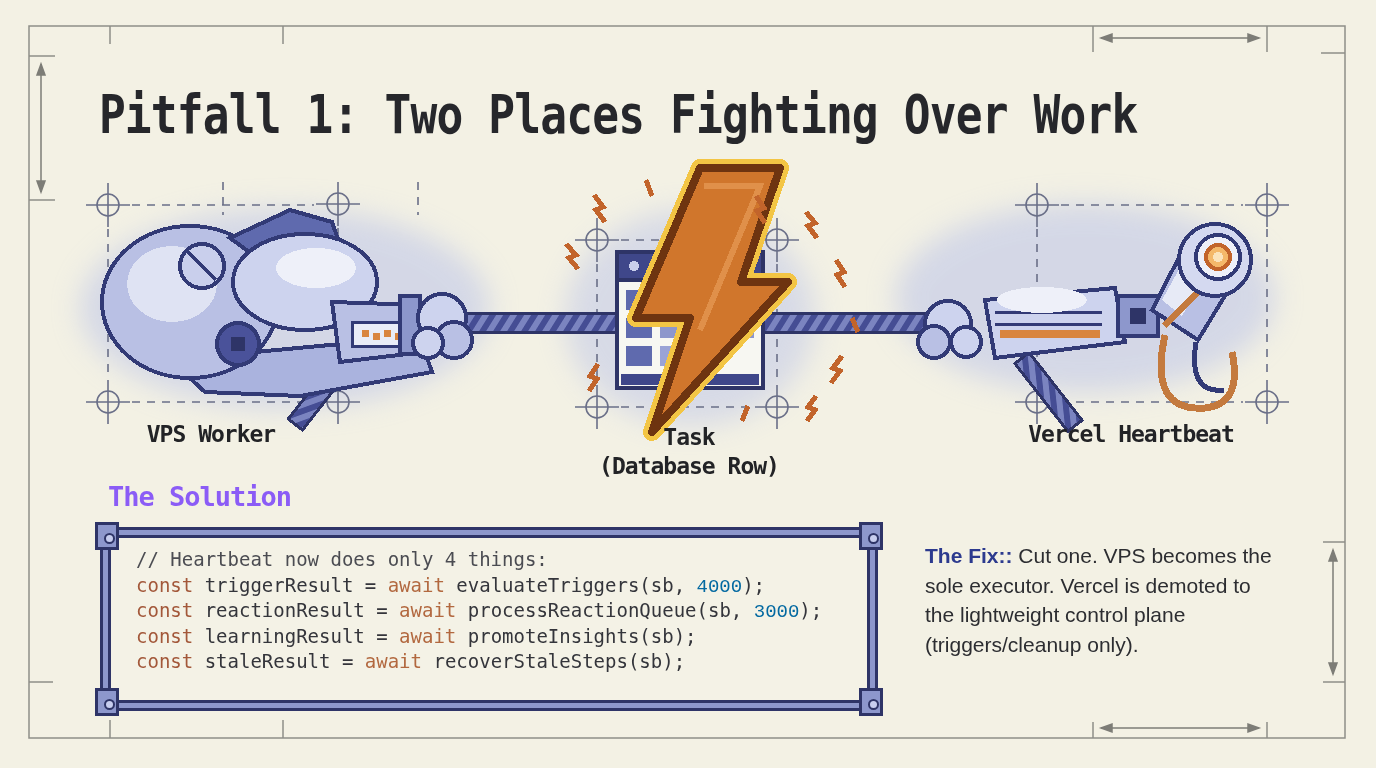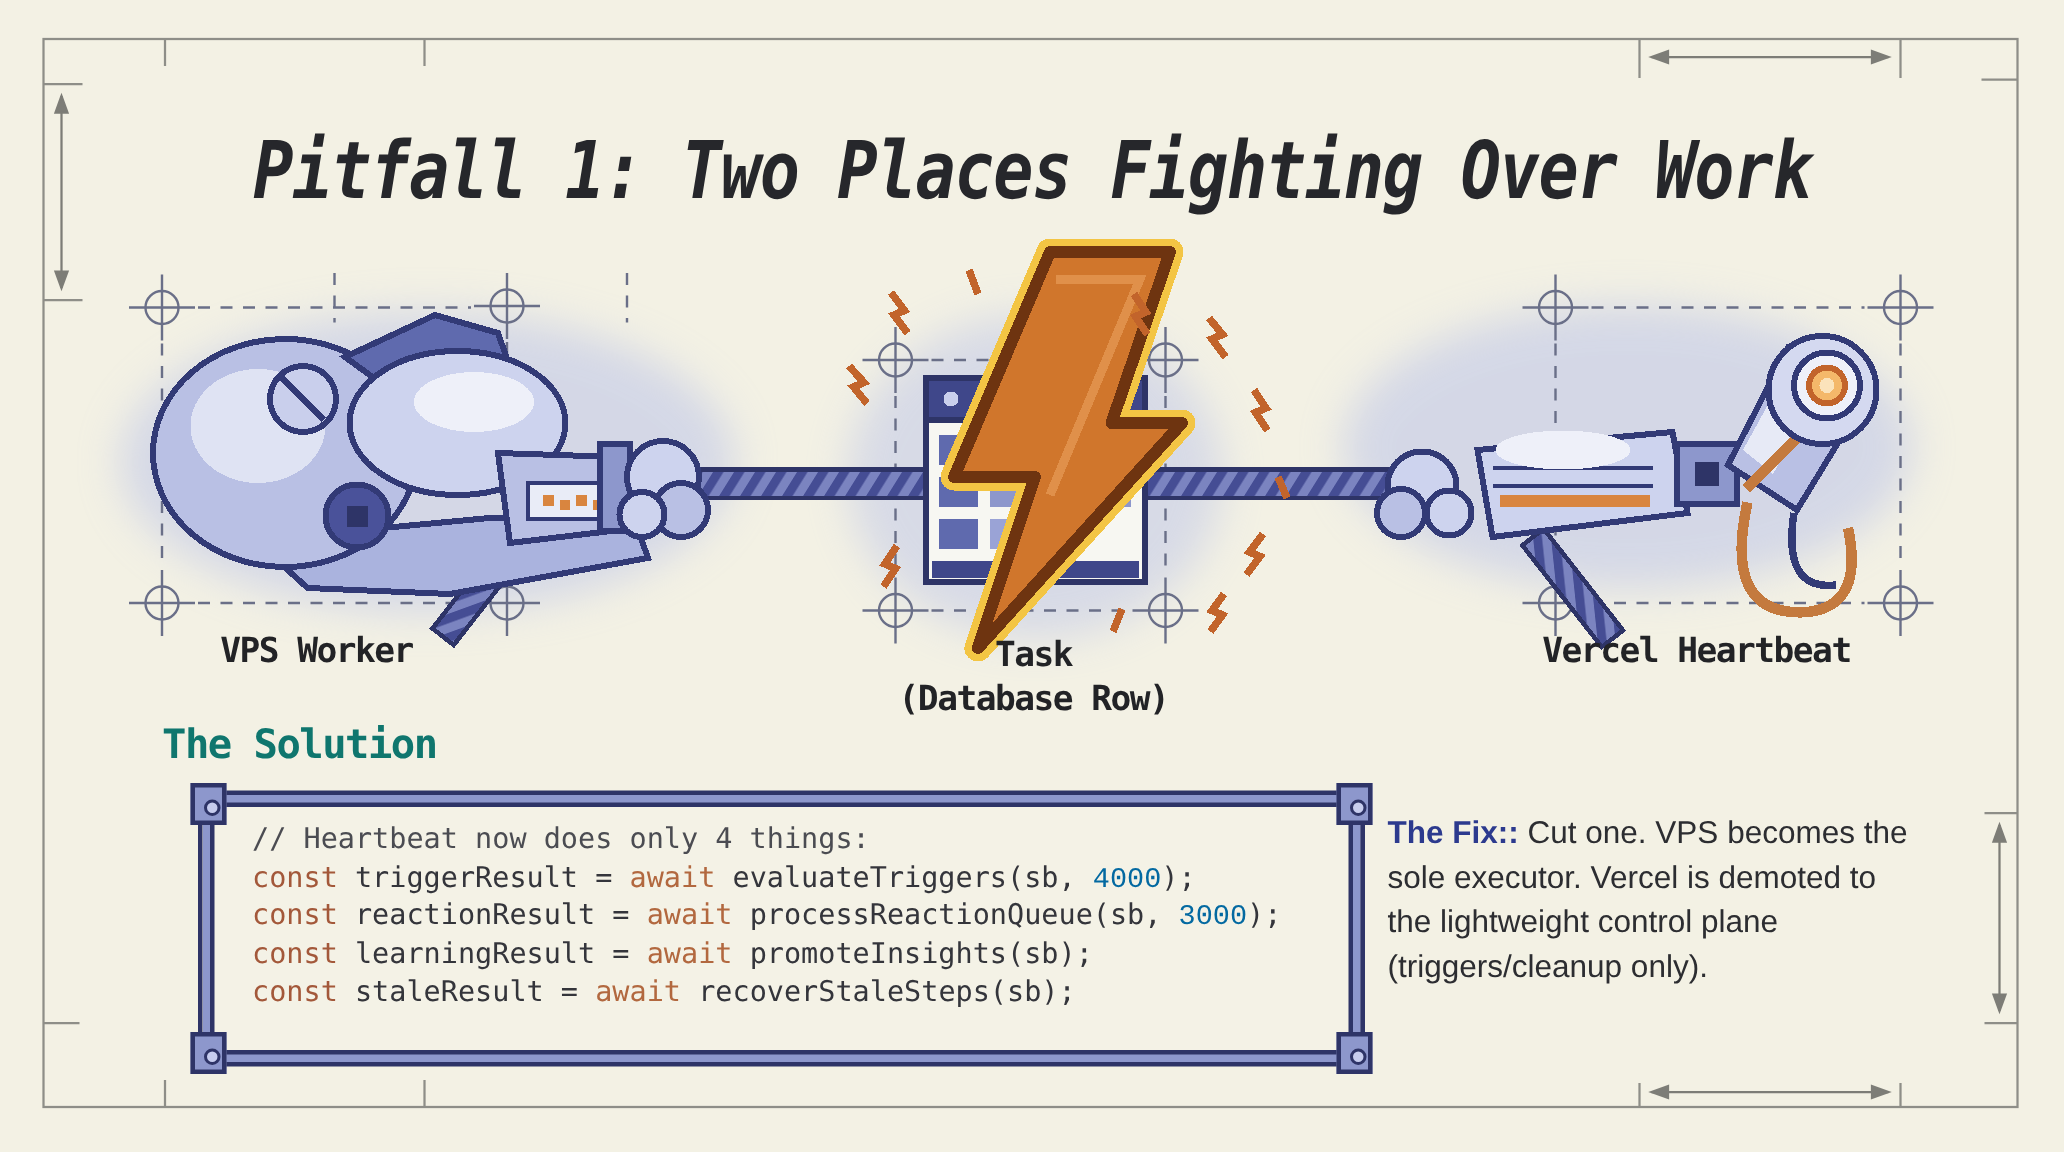--- a/index.html
+++ b/index.html
@@ -1,36 +1,36 @@
 <!DOCTYPE html>
 <html><head>
 <meta charset="utf-8">
 <style>
   html,body{margin:0;padding:0;background:#e8e6da;}
   .page{position:relative;width:1376px;height:768px;background:#f3f1e4;overflow:hidden;
         font-family:"DejaVu Sans Mono",monospace;color:#26272b;}
   .art{position:absolute;left:0;top:0;}
 
-  .title-wrap{position:absolute;left:0;top:84px;width:1376px;text-align:center;font-style:italic;}
+  .title-wrap{position:absolute;left:0;top:84px;width:1376px;text-align:left;}
   .title{display:inline-block;font-size:53px;font-weight:bold;letter-spacing:-1px;
          transform:scaleX(.84);transform-origin:center;white-space:nowrap;color:#26272b;}
 
   .fig-label{position:absolute;font-size:23px;font-weight:bold;letter-spacing:-1px;
              text-align:center;color:#222326;}
   .lbl-vps{left:104px;top:421px;width:214px;}
   .lbl-task{left:589px;top:424px;width:200px;}
   .lbl-task2{left:549px;top:453px;width:280px;}
   .lbl-vercel{left:1001px;top:421px;width:260px;}
 
   .solution-heading{position:absolute;left:108px;top:481px;font-size:27px;font-weight:bold;
-                    letter-spacing:-1px;color:#0f766e;}
+                    letter-spacing:-1px;color:#8b5cf6;}
 
   .code-panel{position:absolute;left:100px;top:527px;width:778px;height:184px;
               background:#f4f2e6;border:3px solid #2e3467;box-sizing:border-box;
-              box-shadow:inset 0 0 0 5px #8d97cc, inset 0 0 0 8px #2e3467;margin-left:32px;}
+              box-shadow:inset 0 0 0 5px #8d97cc, inset 0 0 0 8px #2e3467;}
   .corner{position:absolute;width:24px;height:28px;background:#8d97cc;border:3px solid #2e3467;box-sizing:border-box;}
   .corner:after{content:"";position:absolute;left:6px;top:8px;width:7px;height:7px;border-radius:50%;
                 background:#c7cdee;border:2px solid #2e3467;}
   .c-tl{left:-8px;top:-8px;} .c-tr{right:-8px;top:-8px;}
   .c-bl{left:-8px;bottom:-8px;} .c-br{right:-8px;bottom:-8px;}
   .code{position:absolute;left:33px;top:17px;font-size:19px;line-height:25.6px;white-space:pre;}
   .code-line{height:25.6px;}
   .tok-comment{color:#4b4c52;}
   .tok-plain{color:#34353b;}
   .tok-keyword{color:#a3583a;text-align:center;}

